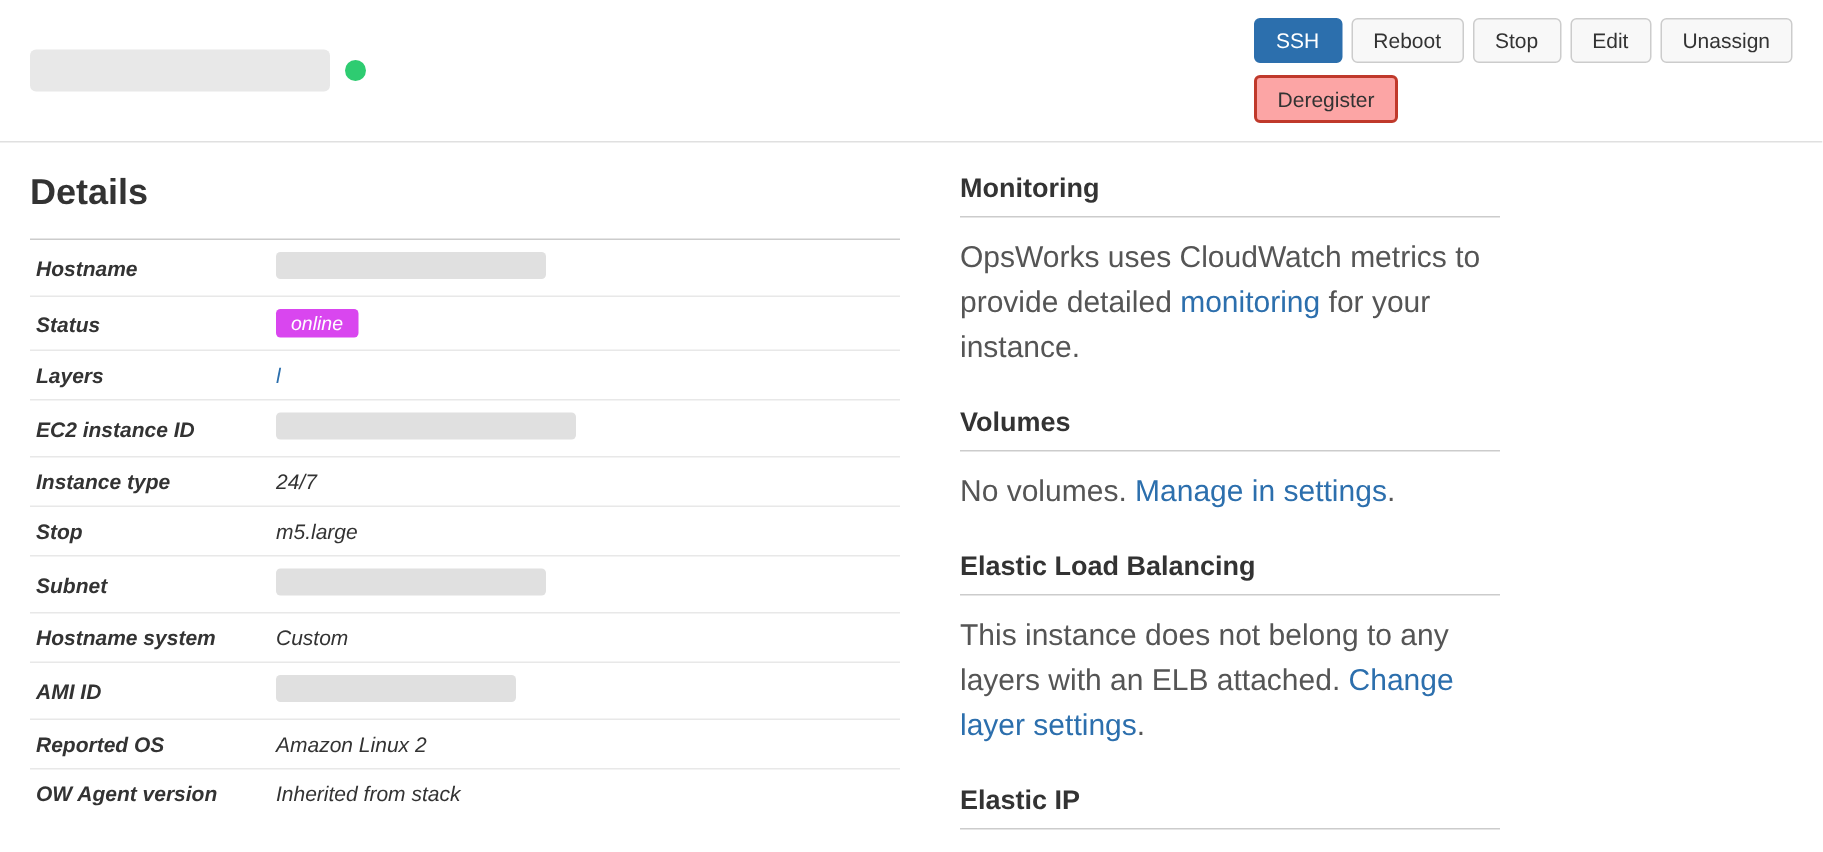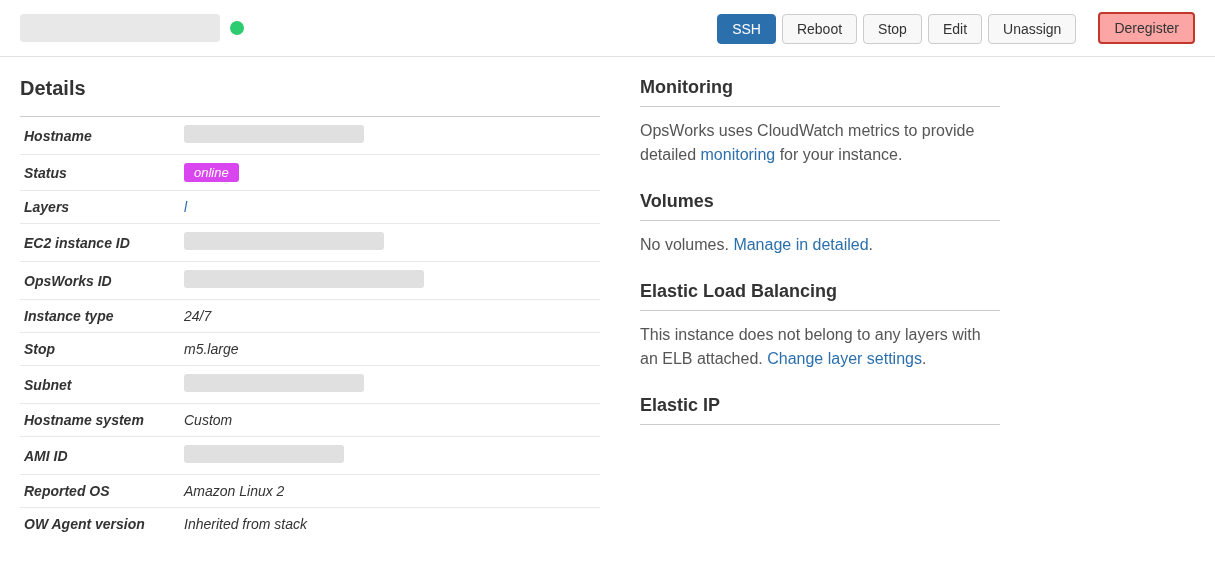--- a/index.html
+++ b/index.html
@@ -37,22 +37,23 @@
     .status-dot {
       width: 14px;
       height: 14px;
       border-radius: 50%;
       background: #2ecc71;
       display: inline-block;
     }
 
     .header-buttons {
       display: flex;
-      align-items: flex-end;
-      gap: 22px;
+      align-items: flex-start;
+      gap: 8px;
+      flex-direction: column;
     }
 
     .header-buttons-row {
       display: flex;
       gap: 6px;
     }
 
     .btn {
       padding: 6px 14px;
       border-radius: 4px;
@@ -83,21 +84,21 @@
       gap: 40px;
     }
 
     
     .details-section {
       flex: 1;
       max-width: 580px;
     }
 
     .section-title {
-      font-size: 20px;
+      font-size: 24px;
       font-weight: 600;
       color: #333;
       margin-bottom: 16px;
     }
 
     .details-table {
       width: 100%;
       border-collapse: collapse;
     }
 
@@ -161,21 +162,21 @@
     .right-block-title {
       font-size: 18px;
       font-weight: 600;
       color: #333;
       padding-bottom: 8px;
       border-bottom: 1px solid #ccc;
       margin-bottom: 12px;
     }
 
     .right-block p {
-      font-size: 16px;
+      font-size: 20px;
       color: #555;
       line-height: 1.5;
     }
   </style>
 </head>
 <body>
 
 <div class="header">
   <div class="instance-name-area">
     <div class="instance-name-placeholder"></div>
@@ -223,26 +224,20 @@
           </td>
         </tr>
 
         <tr>
           <td class="label">EC2 instance ID</td>
           <td class="value">
             <span class="placeholder-bar" style="width:200px;"></span>
           </td>
         </tr>
 
-        <tr>
-          <td class="label">OpsWorks ID</td>
-          <td class="value">
-            <span class="placeholder-bar" style="width:240px;"></span>
-          </td>
-        </tr>
 
         <tr>
           <td class="label">Instance type</td>
           <td class="value">24/7</td>
         </tr>
 
         <tr>
           <td class="label">Stop</td>
           <td class="value">m5.large</td>
         </tr>
@@ -285,21 +280,21 @@
     <div class="right-block">
       <div class="right-block-title">Monitoring</div>
       <p>
         <span>OpsWorks uses CloudWatch metrics to provide detailed </span><a class="link-text" href="#">monitoring</a><span> for your instance.</span>
       </p>
     </div>
 
     <div class="right-block">
       <div class="right-block-title">Volumes</div>
       <p>
-        <span>No volumes. </span><a class="link-text" href="#">Manage in detailed</a><span>.</span>
+        <span>No volumes. </span><a class="link-text" href="#">Manage in settings</a><span>.</span>
       </p>
     </div>
 
     <div class="right-block">
       <div class="right-block-title">Elastic Load Balancing</div>
       <p>
         <span>This instance does not belong to any layers with an ELB attached. </span><a class="link-text" href="#">Change layer settings</a><span>.</span>
       </p>
     </div>
 

